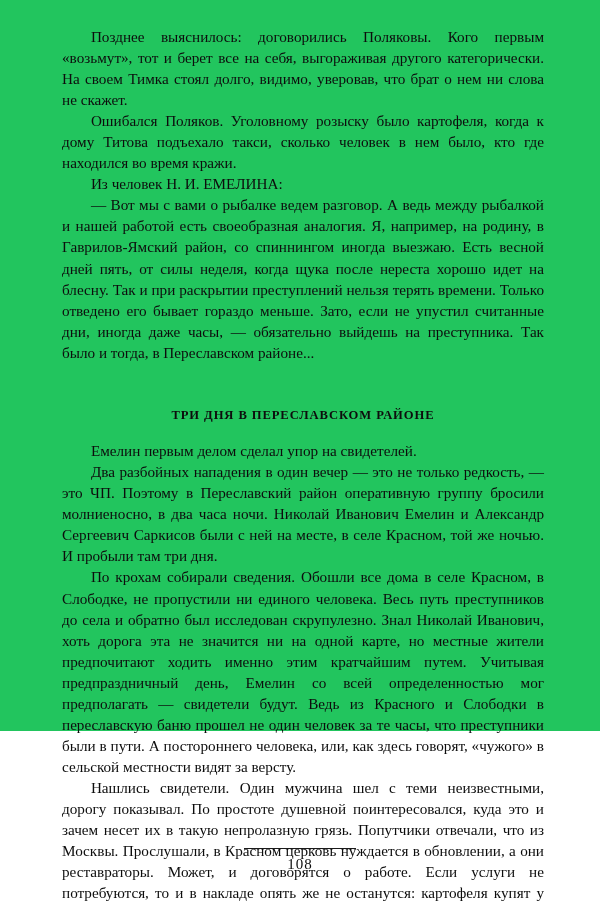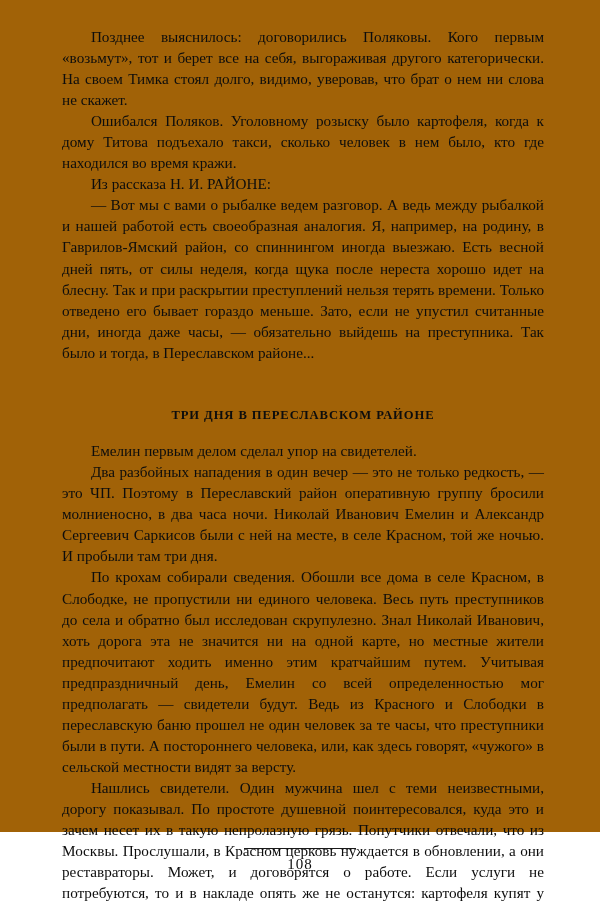--- a/index.html
+++ b/index.html
@@ -12,24 +12,24 @@
     height: 901px;
     font-family: "Liberation Serif", "DejaVu Serif", serif;
     color: #0d0d0d;
     position: relative;
     overflow: hidden;
   }
   .page {
     position: absolute;
     left: 0; top: 0;
     width: 600px;
-    height: 832px;
+    height: 731px;
     box-sizing: border-box;
     padding: 26px 56px 0 62px;
-    background: #a16207;
+    background: #22c55e;
   }
   .body-text {
     font-size: 15.2px;
     line-height: 1.385;
     text-align: justify;
     text-justify: inter-word;
     hyphens: manual;
   }
   p.para {
     margin: 0;
@@ -65,21 +65,21 @@
   }
 </style>
 </head>
 <body>
 
 <div class="page">
   <div class="body-text">
 
     <p class="para">Позднее выяснилось: договорились Поляковы. Кого первым «возьмут», тот и берет все на себя, выгораживая другого категорически. На своем Тимка стоял долго, видимо, уверовав, что брат о нем ни слова не скажет.</p>
     <p class="para">Ошибался Поляков.   Уголовному розыску   было картофеля, когда к дому Титова подъехало такси, сколько человек в нем было, кто где находился во время кражи.</p>
-    <p class="para">Из рассказа Н. И. РАЙОНЕ:</p>
+    <p class="para">Из человек Н. И. ЕМЕЛИНА:</p>
     <p class="para">— Вот мы с вами о рыбалке ведем разговор. А ведь между рыбалкой и нашей работой есть своеобразная аналогия. Я, например, на родину, в Гаврилов-Ямский район, со спиннингом иногда выезжаю. Есть весной дней пять, от силы неделя, когда щука после нереста хорошо идет на блесну. Так и при раскрытии преступлений нельзя терять времени. Только отведено его бывает гораздо меньше. Зато, если не упустил считанные дни, иногда даже часы, — обязательно выйдешь на преступника. Так было и тогда, в Переславском районе...</p>
 
     <div class="section-title">ТРИ ДНЯ В ПЕРЕСЛАВСКОМ РАЙОНЕ</div>
 
     <p class="para">Емелин первым делом сделал упор на свидетелей.</p>
     <p class="para">Два разбойных нападения в один вечер — это не только редкость, — это ЧП. Поэтому в Переславский район оперативную группу бросили молниеносно, в два часа ночи. Николай Иванович Емелин и Александр Сергеевич Саркисов были  с ней на месте, в селе Красном, той же ночью. И пробыли там три дня.</p>
     <p class="para">По крохам собирали сведения. Обошли все дома в селе Красном, в Слободке, не пропустили ни единого человека. Весь путь преступников до села и обратно был исследован скрупулезно. Знал Николай Иванович, хоть дорога эта не значится  ни   на одной карте, но местные жители предпочитают  ходить именно этим кратчайшим путем. Учитывая предпраздничный день, Емелин со всей определенностью мог предполагать — свидетели будут. Ведь из Красного и Слободки в переславскую баню прошел не один человек за те часы, что преступники были в пути. А постороннего человека, или, как здесь говорят, «чужого» в сельской местности видят за версту.</p>
     <p class="para">Нашлись свидетели. Один мужчина шел с теми неизвестными, дорогу показывал. По простоте душевной поинтересовался, куда это и зачем несет их в такую непролазную грязь. Попутчики отвечали, что из Москвы. Прослушали, в Красном церковь нуждается в обновлении, а они реставраторы. Может, и договорятся о работе. Если услуги не потребуются, то и в накладе опять же не останутся: картофеля купят у местных.</p>
 
   </div>

